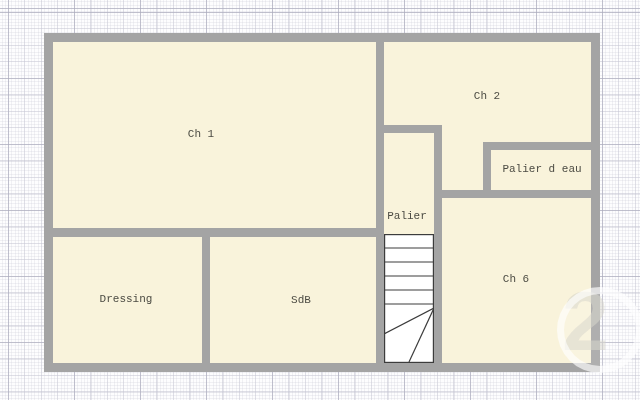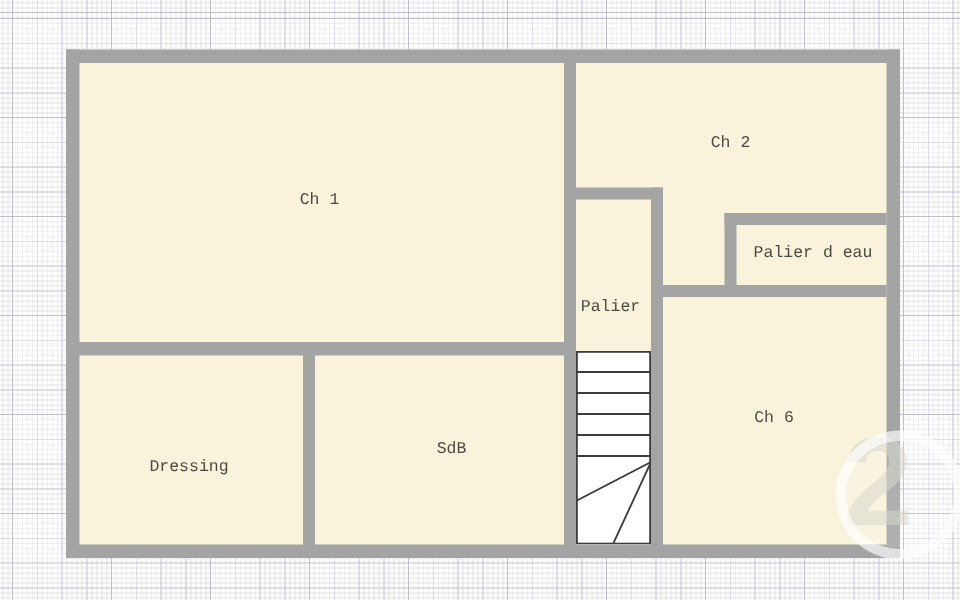--- a/index.html
+++ b/index.html
@@ -51,26 +51,26 @@
   #staircase svg { display: block; }
   
   .room-label {
     position: absolute;
     transform: translate(-50%, -50%);
     font-size: 11px;
     color: #4c4b43;
     white-space: nowrap;
     font-family: Liberation Mono, monospace;
   }
-  #label-ch1      { left: 169px; top: 101px; text-align: center; }
+  #label-ch1      { left: 157px; top: 101px; text-align: center; }
   #label-ch2      { left: 443px; top: 63px; }
   #label-salledeau{ left: 498px; top: 136px; }
-  #label-palier   { left: 363px; top: 172px; }
+  #label-palier   { left: 363px; top: 183px; }
   #label-ch3      { left: 472px; top: 246px; }
-  #label-dressing { left: 82px;  top: 266px; margin-top: 13px; }
+  #label-dressing { left: 82px;  top: 266px; }
   #label-sdb      { left: 257px; top: 267px; }
   
   #watermark { position: absolute; left: 540px; top: 275px; width: 100px; height: 110px; pointer-events: none; }
   #watermark-circle {
     position: absolute; left: 17px; top: 12px;
     width: 86px; height: 86px;
     border-radius: 50%;
     border: 7px solid rgba(255,255,255,0.62);
     box-sizing: border-box;
     background: rgba(255,255,255,0.12);

